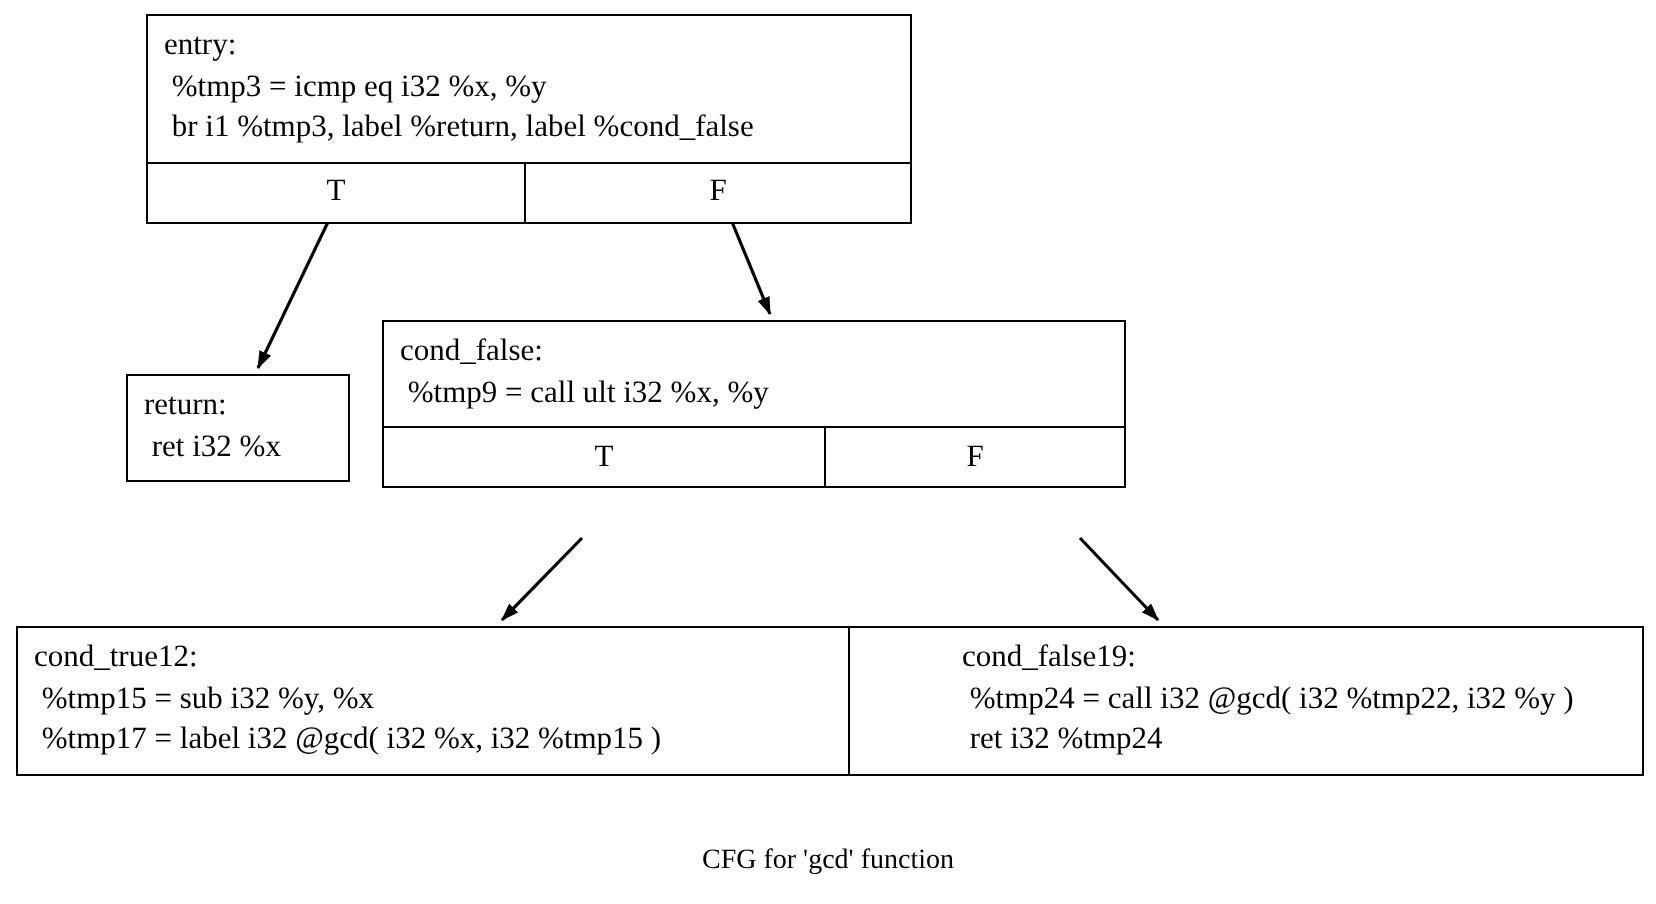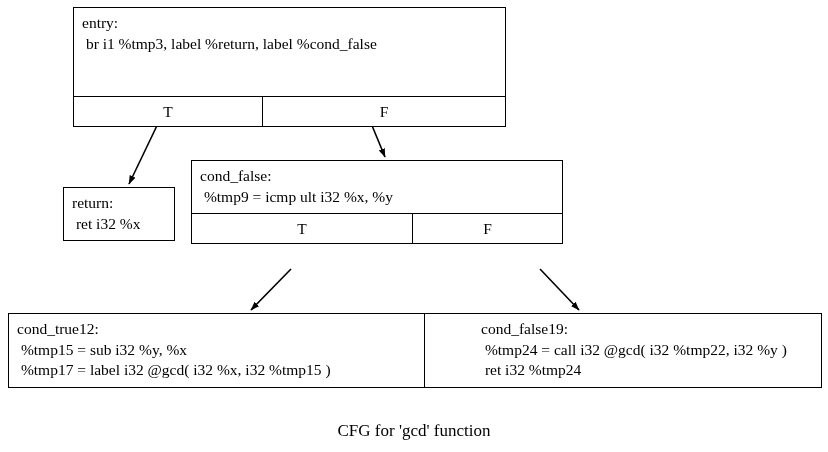--- a/index.html
+++ b/index.html
@@ -59,36 +59,36 @@
     display: flex;
     align-items: center;
     justify-content: center;
     font-size: 15.5px;
     line-height: 1;
   }
   .port.port-t {
     border-right: 1px solid #000000;
   }
   
-  #node-entry      { left: 73px;  top: 7px;   width: 433px; gap: 36px; }
+  #node-entry      { left: 73px;  top: 7px;   width: 383px; }
   #node-return     { left: 63px;  top: 187px; width: 112px; }
   #node-condfalse  { left: 191px; top: 160px; width: 372px; }
   #node-condtrue12 { left: 8px;   top: 313px; width: 449px; }
   #node-condfalse19{ left: 424px; top: 313px; width: 398px; padding-left: 48px; }
 
   #node-entry .port-t  { flex: 0 0 188px; }
   #node-condfalse .port-t { flex: 0 0 220px; }
 
   .caption {
     position: absolute;
     left: 0;
     top: 421px;
     width: 828px;
     text-align: center;
-    font-size: 17px;
+    font-size: 14px;
     line-height: 20px;
   }
 </style>
 </head>
 <body>
 
 <div id="cfg-canvas">
 
   <svg class="edge-layer" viewBox="0 0 828 452" width="828" height="452">
     <defs>
@@ -110,39 +110,40 @@
     </g>
 
     <g>
       <path d="M540,269 L579,310" stroke="#000000" stroke-width="1.6" fill="none" marker-end="url(#arrowhead)"></path>
     </g>
   </svg>
 
   <div class="node" id="node-entry">
     <div class="node-body">
       <div class="code-line">entry:</div>
+      <div class="code-line"> %tmp3 = icmp eq i32 %x, %y</div>
       <div class="code-line"> br i1 %tmp3, label %return, label %cond_false</div>
     </div>
     <div class="ports">
       <div class="port port-t">T</div>
       <div class="port port-f">F</div>
     </div>
   </div>
 
   <div class="node" id="node-return">
     <div class="node-body">
       <div class="code-line">return:</div>
       <div class="code-line"> ret i32 %x</div>
     </div>
   </div>
 
   <div class="node" id="node-condfalse">
     <div class="node-body">
       <div class="code-line">cond_false:</div>
-      <div class="code-line"> %tmp9 = icmp ult i32 %x, %y</div>
+      <div class="code-line"> %tmp9 = call ult i32 %x, %y</div>
     </div>
     <div class="ports">
       <div class="port port-t">T</div>
       <div class="port port-f">F</div>
     </div>
   </div>
 
   <div class="node" id="node-condtrue12">
     <div class="node-body">
       <div class="code-line">cond_true12:</div>

